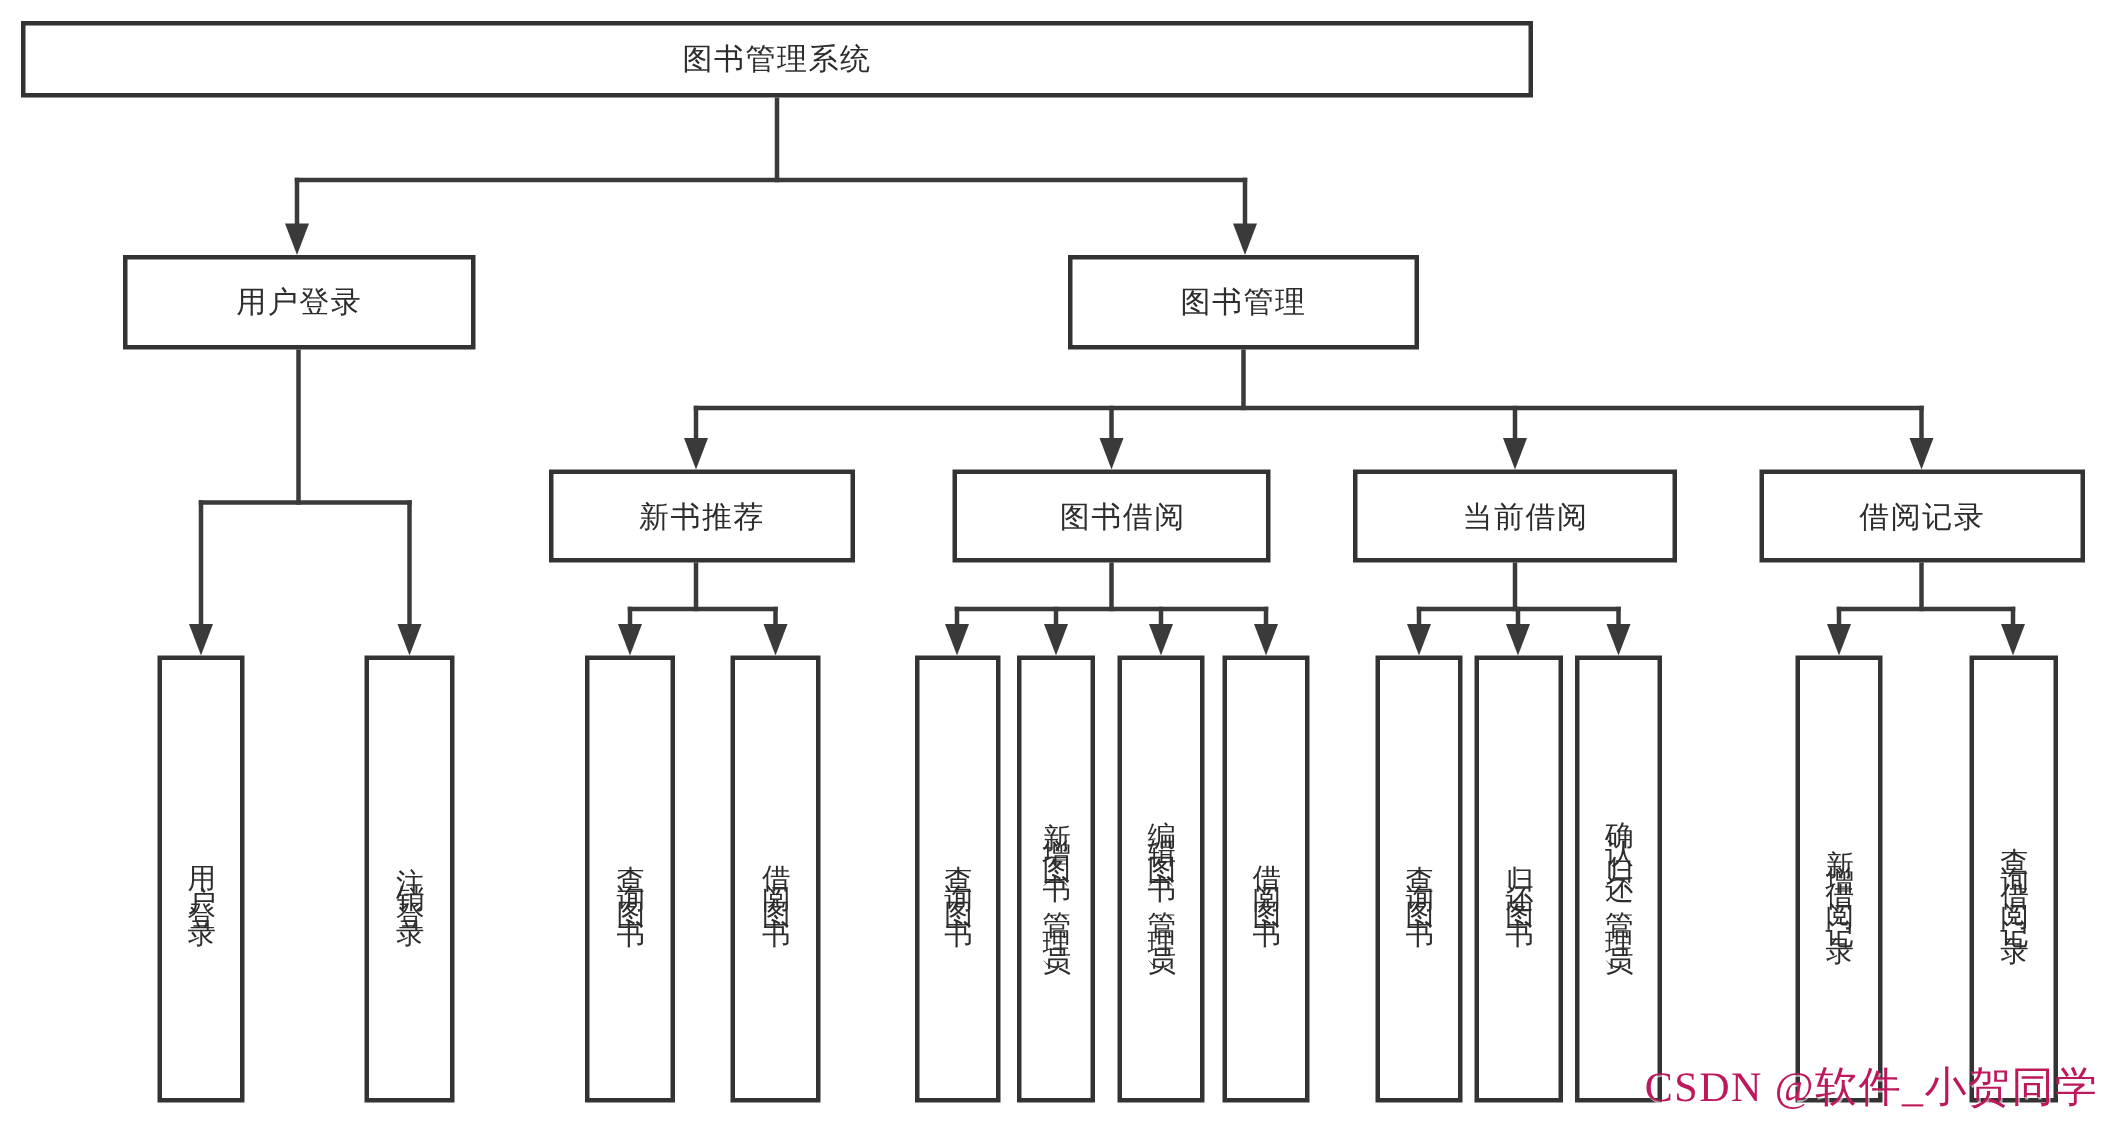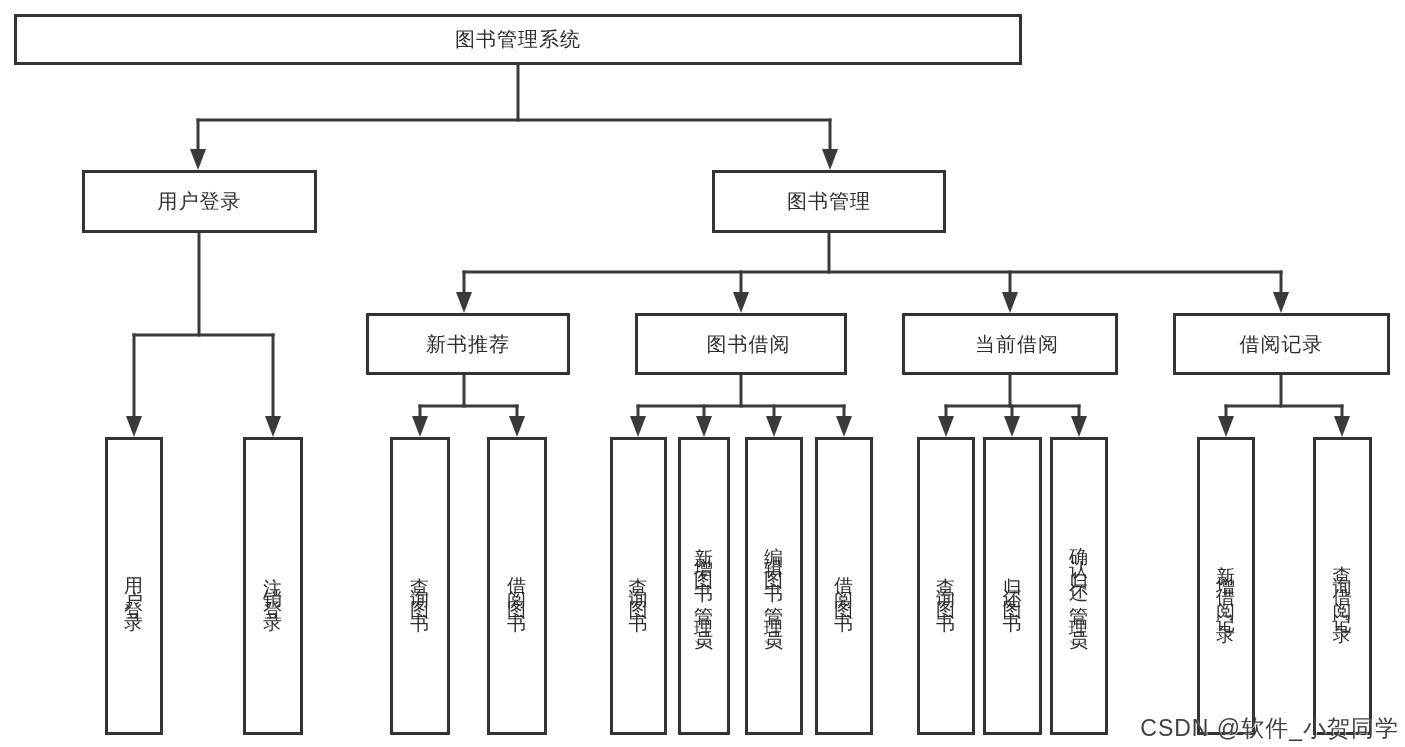--- a/index.html
+++ b/index.html
@@ -65,25 +65,26 @@
   .l-cbq     { left: 917px;  width: 58px; }
   .l-cbr     { left: 983px;  width: 59px; }
   .l-cbc     { left: 1050px; width: 58px; }
   .l-bra     { left: 1197px; width: 58px; }
   .l-brq     { left: 1313px; width: 59px; }
   #watermark {
     position: absolute;
     right: 6px;
     bottom: 3px;
     z-index: 2;
-    font-size: 23px;
-    color: #404040;
+    font-size: 28px;
+    color: #be185d;
     letter-spacing: 1px;
     white-space: nowrap;
     text-shadow: 1px 1px 0 rgba(255,255,255,0.6);
+    font-family: Liberation Serif, serif;
   }
 </style>
 </head>
 <body>
 
 <div id="stage">
 
   <svg id="connectors" width="1405" height="747" viewBox="0 0 1405 747" stroke="#3a3a3a" stroke-width="3" stroke-linecap="square" fill="#3a3a3a">
 
     <g>

